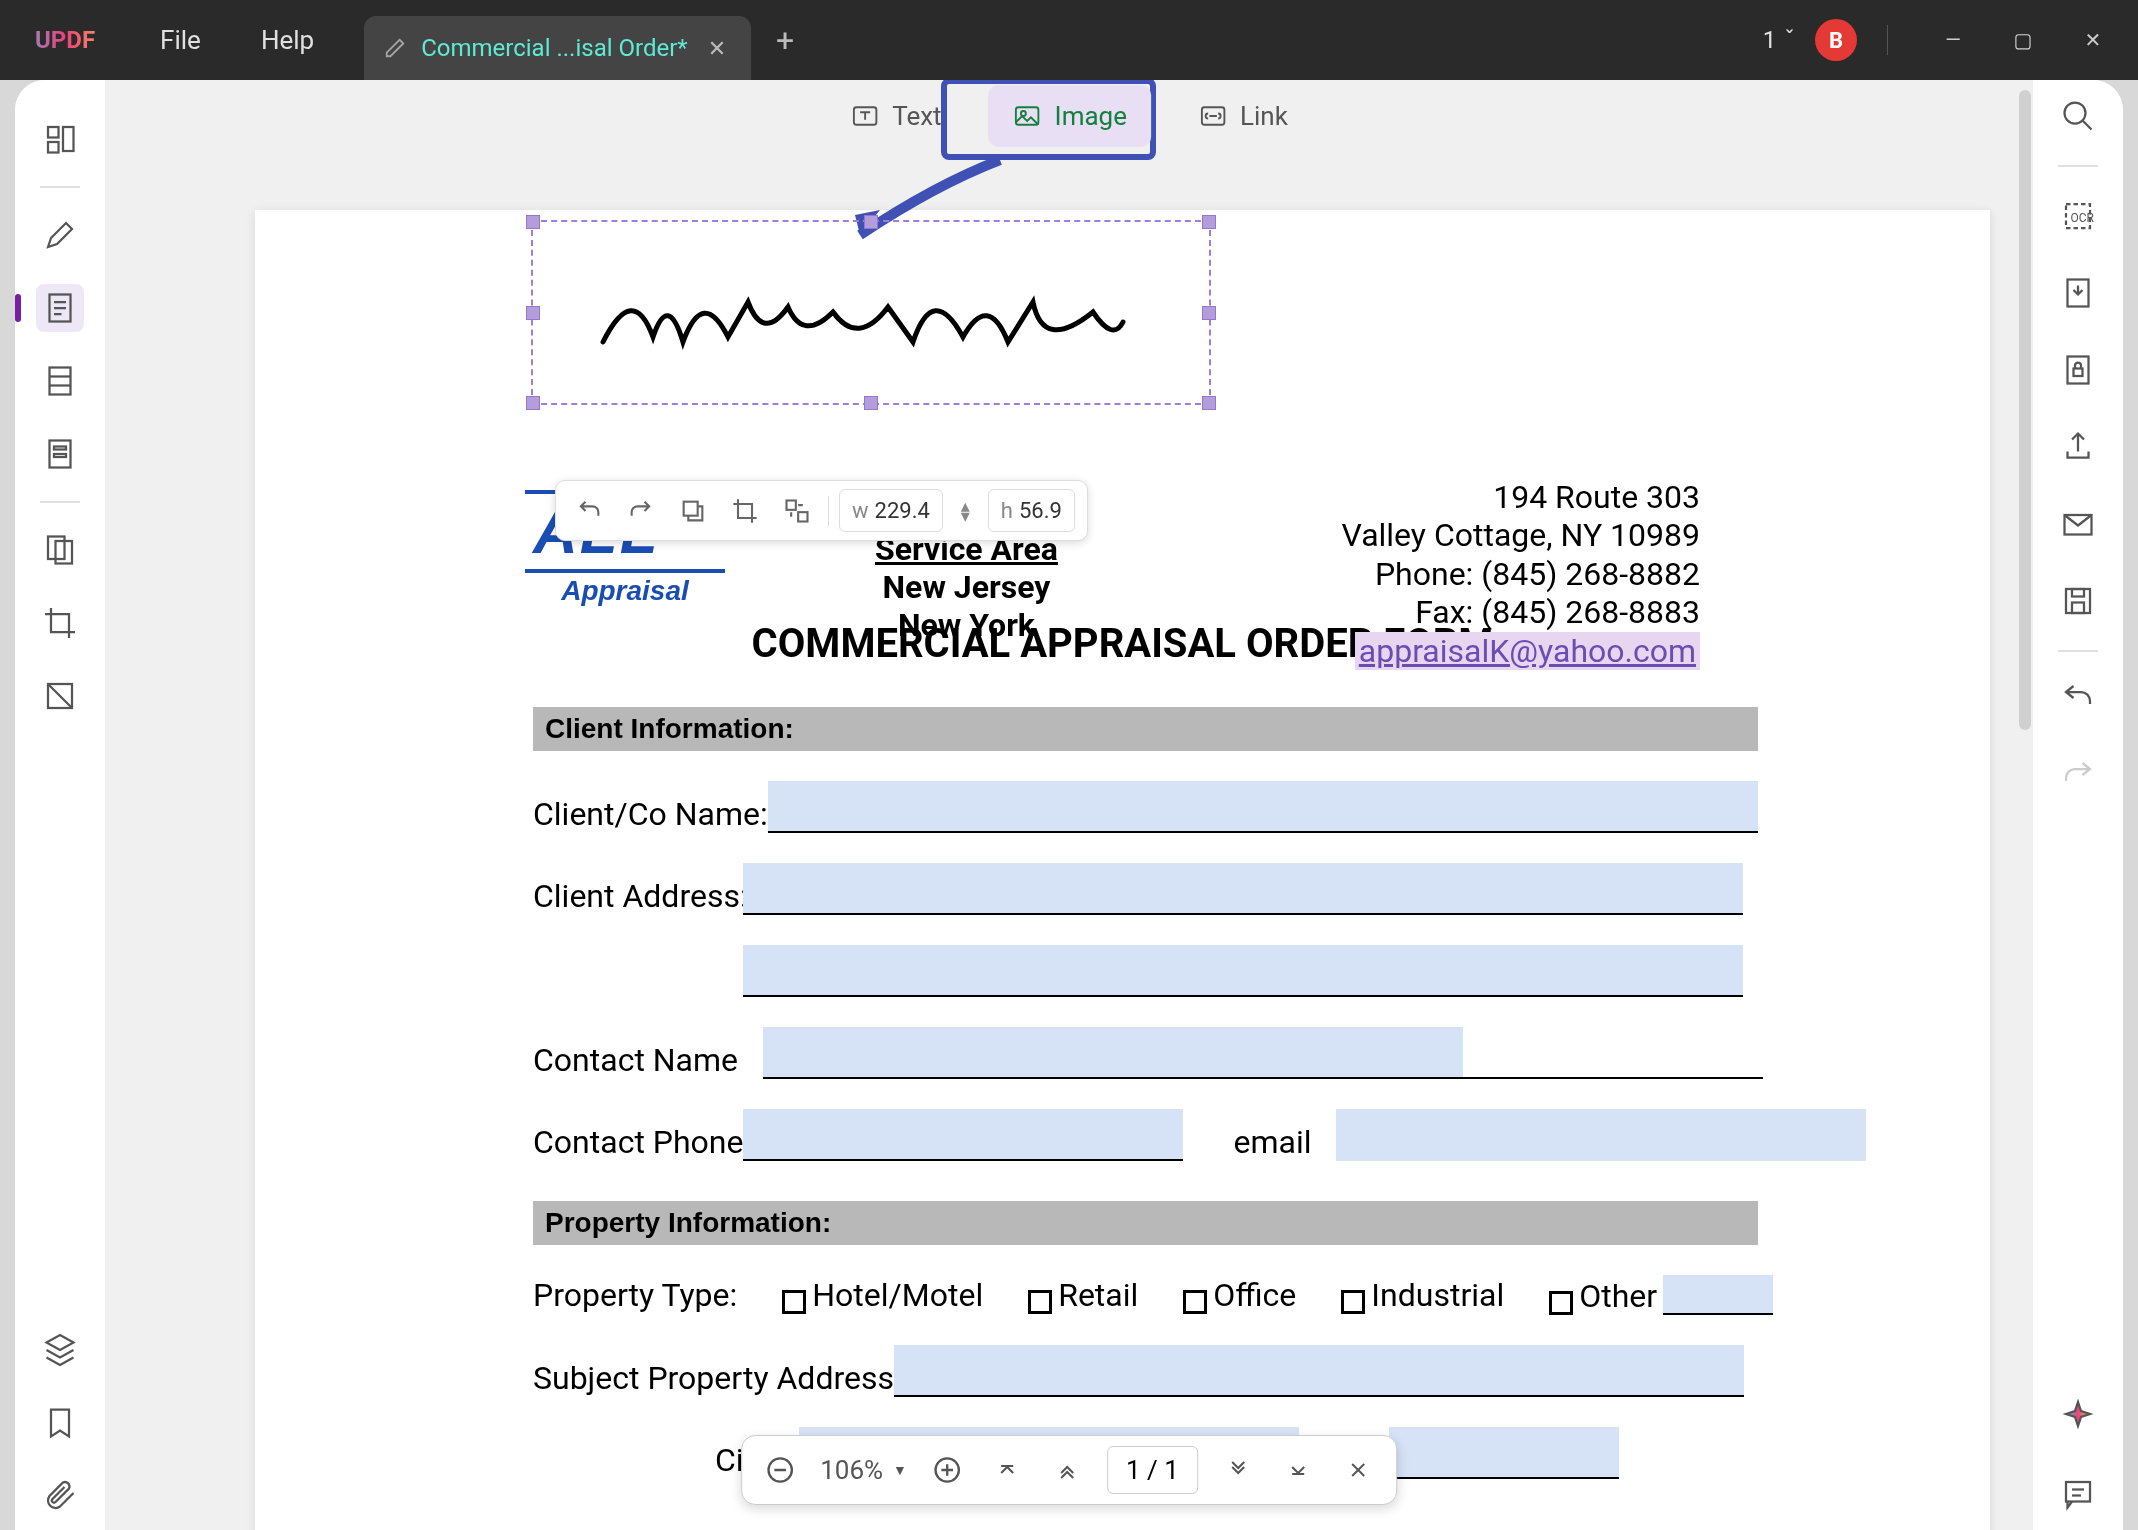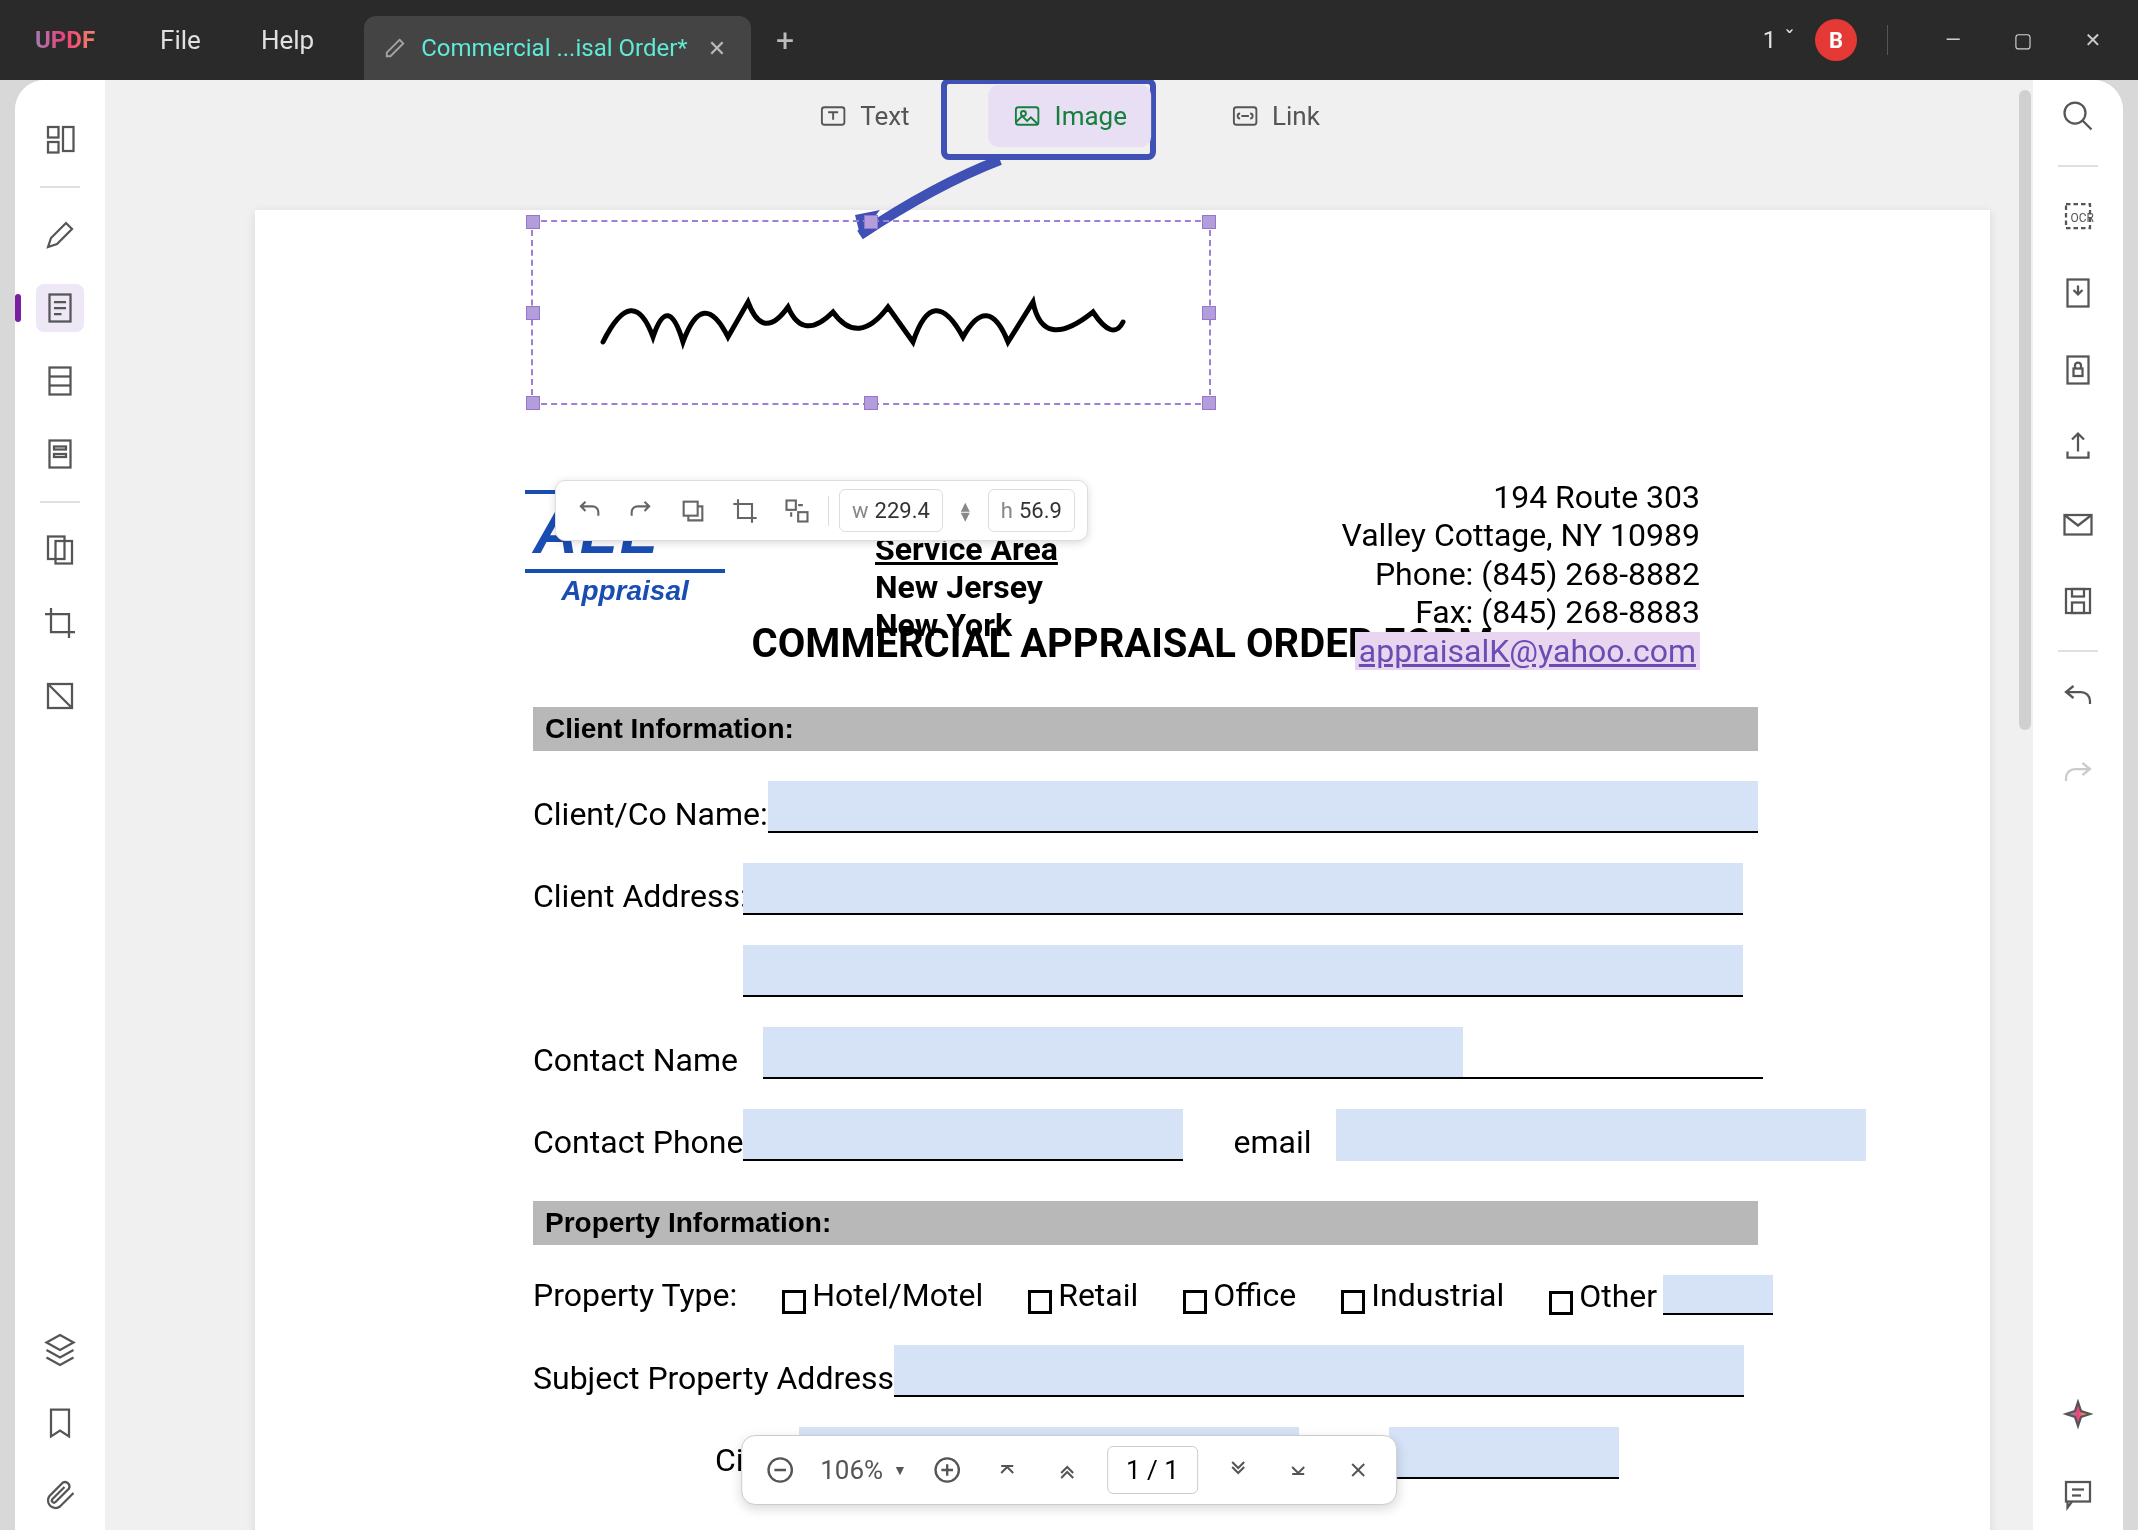--- a/index.html
+++ b/index.html
@@ -34,21 +34,21 @@
 .sidebar-icon svg { width: 36px; height: 36px; stroke: #555; fill: none; stroke-width: 1.5; }
 
 
 .right-sidebar { width: 90px; background: #fff; display: flex; flex-direction: column; align-items: center; gap: 5px; }
 .right-sidebar .sidebar-icon { margin: 12px 0; }
 
 
 .canvas-area { flex: 1; position: relative; background: #f0f0f0; overflow: hidden; }
 
 
-.edit-toolbar { position: absolute; top: 5px; left: 50%; transform: translateX(-50%); display: flex; gap: 55px; z-index: 10; }
+.edit-toolbar { position: absolute; top: 5px; left: 50%; transform: translateX(-50%); display: flex; gap: 23px; z-index: 10; }
 .edit-tool { display: flex; align-items: center; gap: 12px; padding: 16px 24px; border-radius: 10px; font-size: 26px; cursor: pointer; color: #555; }
 .edit-tool.active { background: #e8dff5; color: #15803d; }
 .highlight-box { position: absolute; border: 6px solid #3f51b5; border-radius: 8px; pointer-events: none; z-index: 9; }
 .arrow-annotation { position: absolute; z-index: 9; pointer-events: none; }
 
 
 .doc-page { position: absolute; background: white; left: 150px; top: 130px; width: 1735px; min-height: 1400px; box-shadow: 0 2px 10px rgba(0,0,0,0.1); padding: 30px; }
 
 
 .selected-image { position: absolute; border: 2px dashed #9c7fd6; z-index: 20; }
@@ -68,21 +68,21 @@
 .img-tool-divider { width: 1px; height: 30px; background: #ddd; }
 .dim-input { display: flex; align-items: center; gap: 6px; font-size: 22px; color: #888; border: 1px solid #ddd; border-radius: 6px; padding: 8px 12px; }
 .dim-input span.val { color: #333; }
 .stepper { font-size: 18px; color: #888; line-height: 10px; display: flex; flex-direction: column; margin: 0 8px; }
 
 
 .doc-content { font-family: "Times New Roman", serif; color: #000; }
 .company-logo { position: absolute; left: 270px; top: 280px; width: 200px; }
 .company-logo .all-text { font-size: 62px; font-weight: 900; color: #1a4db3; font-style: italic; letter-spacing: 2px; border-top: 4px solid #1a4db3; border-bottom: 4px solid #1a4db3; padding: 2px 8px; font-family: Arial, sans-serif;}
 .company-logo .appraisal-text { font-size: 28px; font-weight: bold; color: #1a4db3; font-style: italic; text-align: center; margin-top: 2px; font-family: Arial, sans-serif;}
-.service-area { position: absolute; left: 620px; top: 320px; text-align: left; font-size: 32px; font-weight: bold; }
+.service-area { position: absolute; left: 620px; top: 320px; text-align: center; font-size: 32px; font-weight: bold; }
 .service-area .heading { text-decoration: underline; }
 .company-address { position: absolute; right: 290px; top: 268px; text-align: right; font-size: 32px; line-height: 1.2; }
 .company-address .email { color: #6a4db3; text-decoration: underline; background: #e8d5f0; padding: 0 4px; }
 .form-title { text-align: center; font-size: 40px; font-weight: bold; margin-top: 380px; }
 .section-header { background: #b8b8b8; font-size: 28px; font-weight: bold; font-family: Arial, sans-serif; padding: 6px 12px; margin-top: 40px; width: 1225px; margin-left: 248px; }
 .form-row { margin-left: 248px; margin-top: 30px; display: flex; align-items: flex-end; font-size: 32px; }
 .form-label { min-width: 230px; }
 .form-field { background: #d6e3f7; border-bottom: 2px solid #000; height: 52px; }
 .checkbox-row { margin-left: 248px; margin-top: 30px; display: flex; align-items: center; font-size: 32px; gap: 45px; }
 .checkbox-label { display: flex; align-items: flex-end; gap: 6px; }

